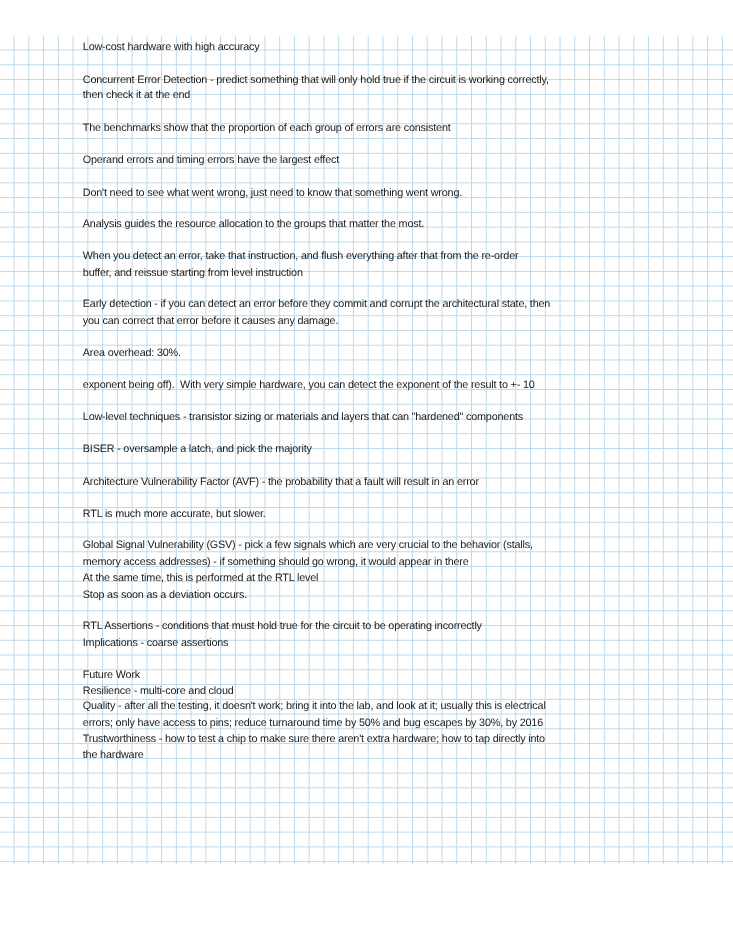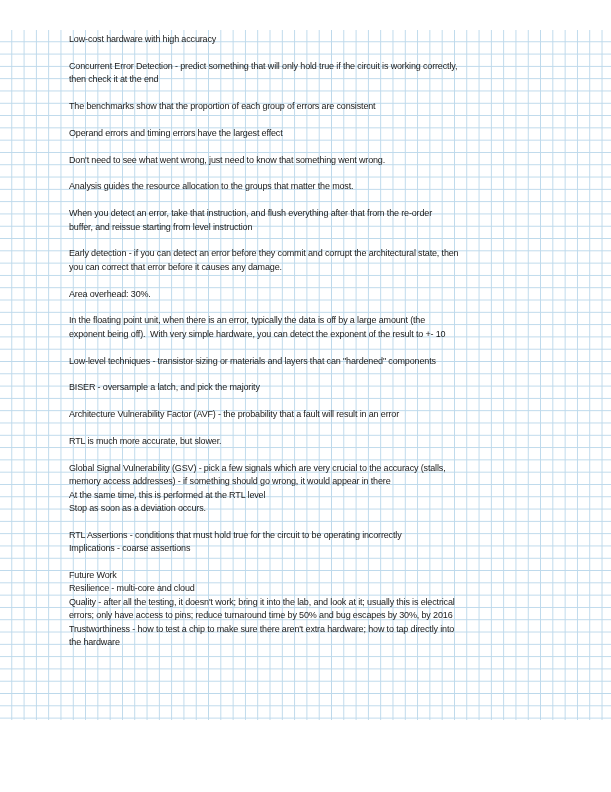--- a/index.html
+++ b/index.html
@@ -85,37 +85,36 @@
         <div class="text-line">buffer, and reissue starting from level instruction</div>
       </div>
       <div class="paragraph">
         <div class="text-line">Early detection - if you can detect an error before they commit and corrupt the architectural state, then</div>
         <div class="text-line">you can correct that error before it causes any damage.</div>
       </div>
       <div class="paragraph">
         <div class="text-line">Area overhead: 30%.</div>
       </div>
       <div class="paragraph">
-        <div class="text-line">In the floating point unit, when there is an error, typically the data is off by a large amount (the</div>
         <div class="text-line">exponent being off).  With very simple hardware, you can detect the exponent of the result to +- 10</div>
       </div>
       <div class="paragraph">
         <div class="text-line">Low-level techniques - transistor sizing or materials and layers that can "hardened" components</div>
       </div>
       <div class="paragraph">
         <div class="text-line">BISER - oversample a latch, and pick the majority</div>
       </div>
       <div class="paragraph">
         <div class="text-line">Architecture Vulnerability Factor (AVF) - the probability that a fault will result in an error</div>
       </div>
       <div class="paragraph">
         <div class="text-line">RTL is much more accurate, but slower.</div>
       </div>
       <div class="paragraph">
-        <div class="text-line">Global Signal Vulnerability (GSV) - pick a few signals which are very crucial to the accuracy (stalls,</div>
+        <div class="text-line">Global Signal Vulnerability (GSV) - pick a few signals which are very crucial to the behavior (stalls,</div>
         <div class="text-line">memory access addresses) - if something should go wrong, it would appear in there</div>
         <div class="text-line">At the same time, this is performed at the RTL level</div>
         <div class="text-line">Stop as soon as a deviation occurs.</div>
       </div>
       <div class="paragraph">
         <div class="text-line">RTL Assertions - conditions that must hold true for the circuit to be operating incorrectly</div>
         <div class="text-line">Implications - coarse assertions</div>
       </div>
       <div class="paragraph">
         <div class="text-line">Future Work</div>

